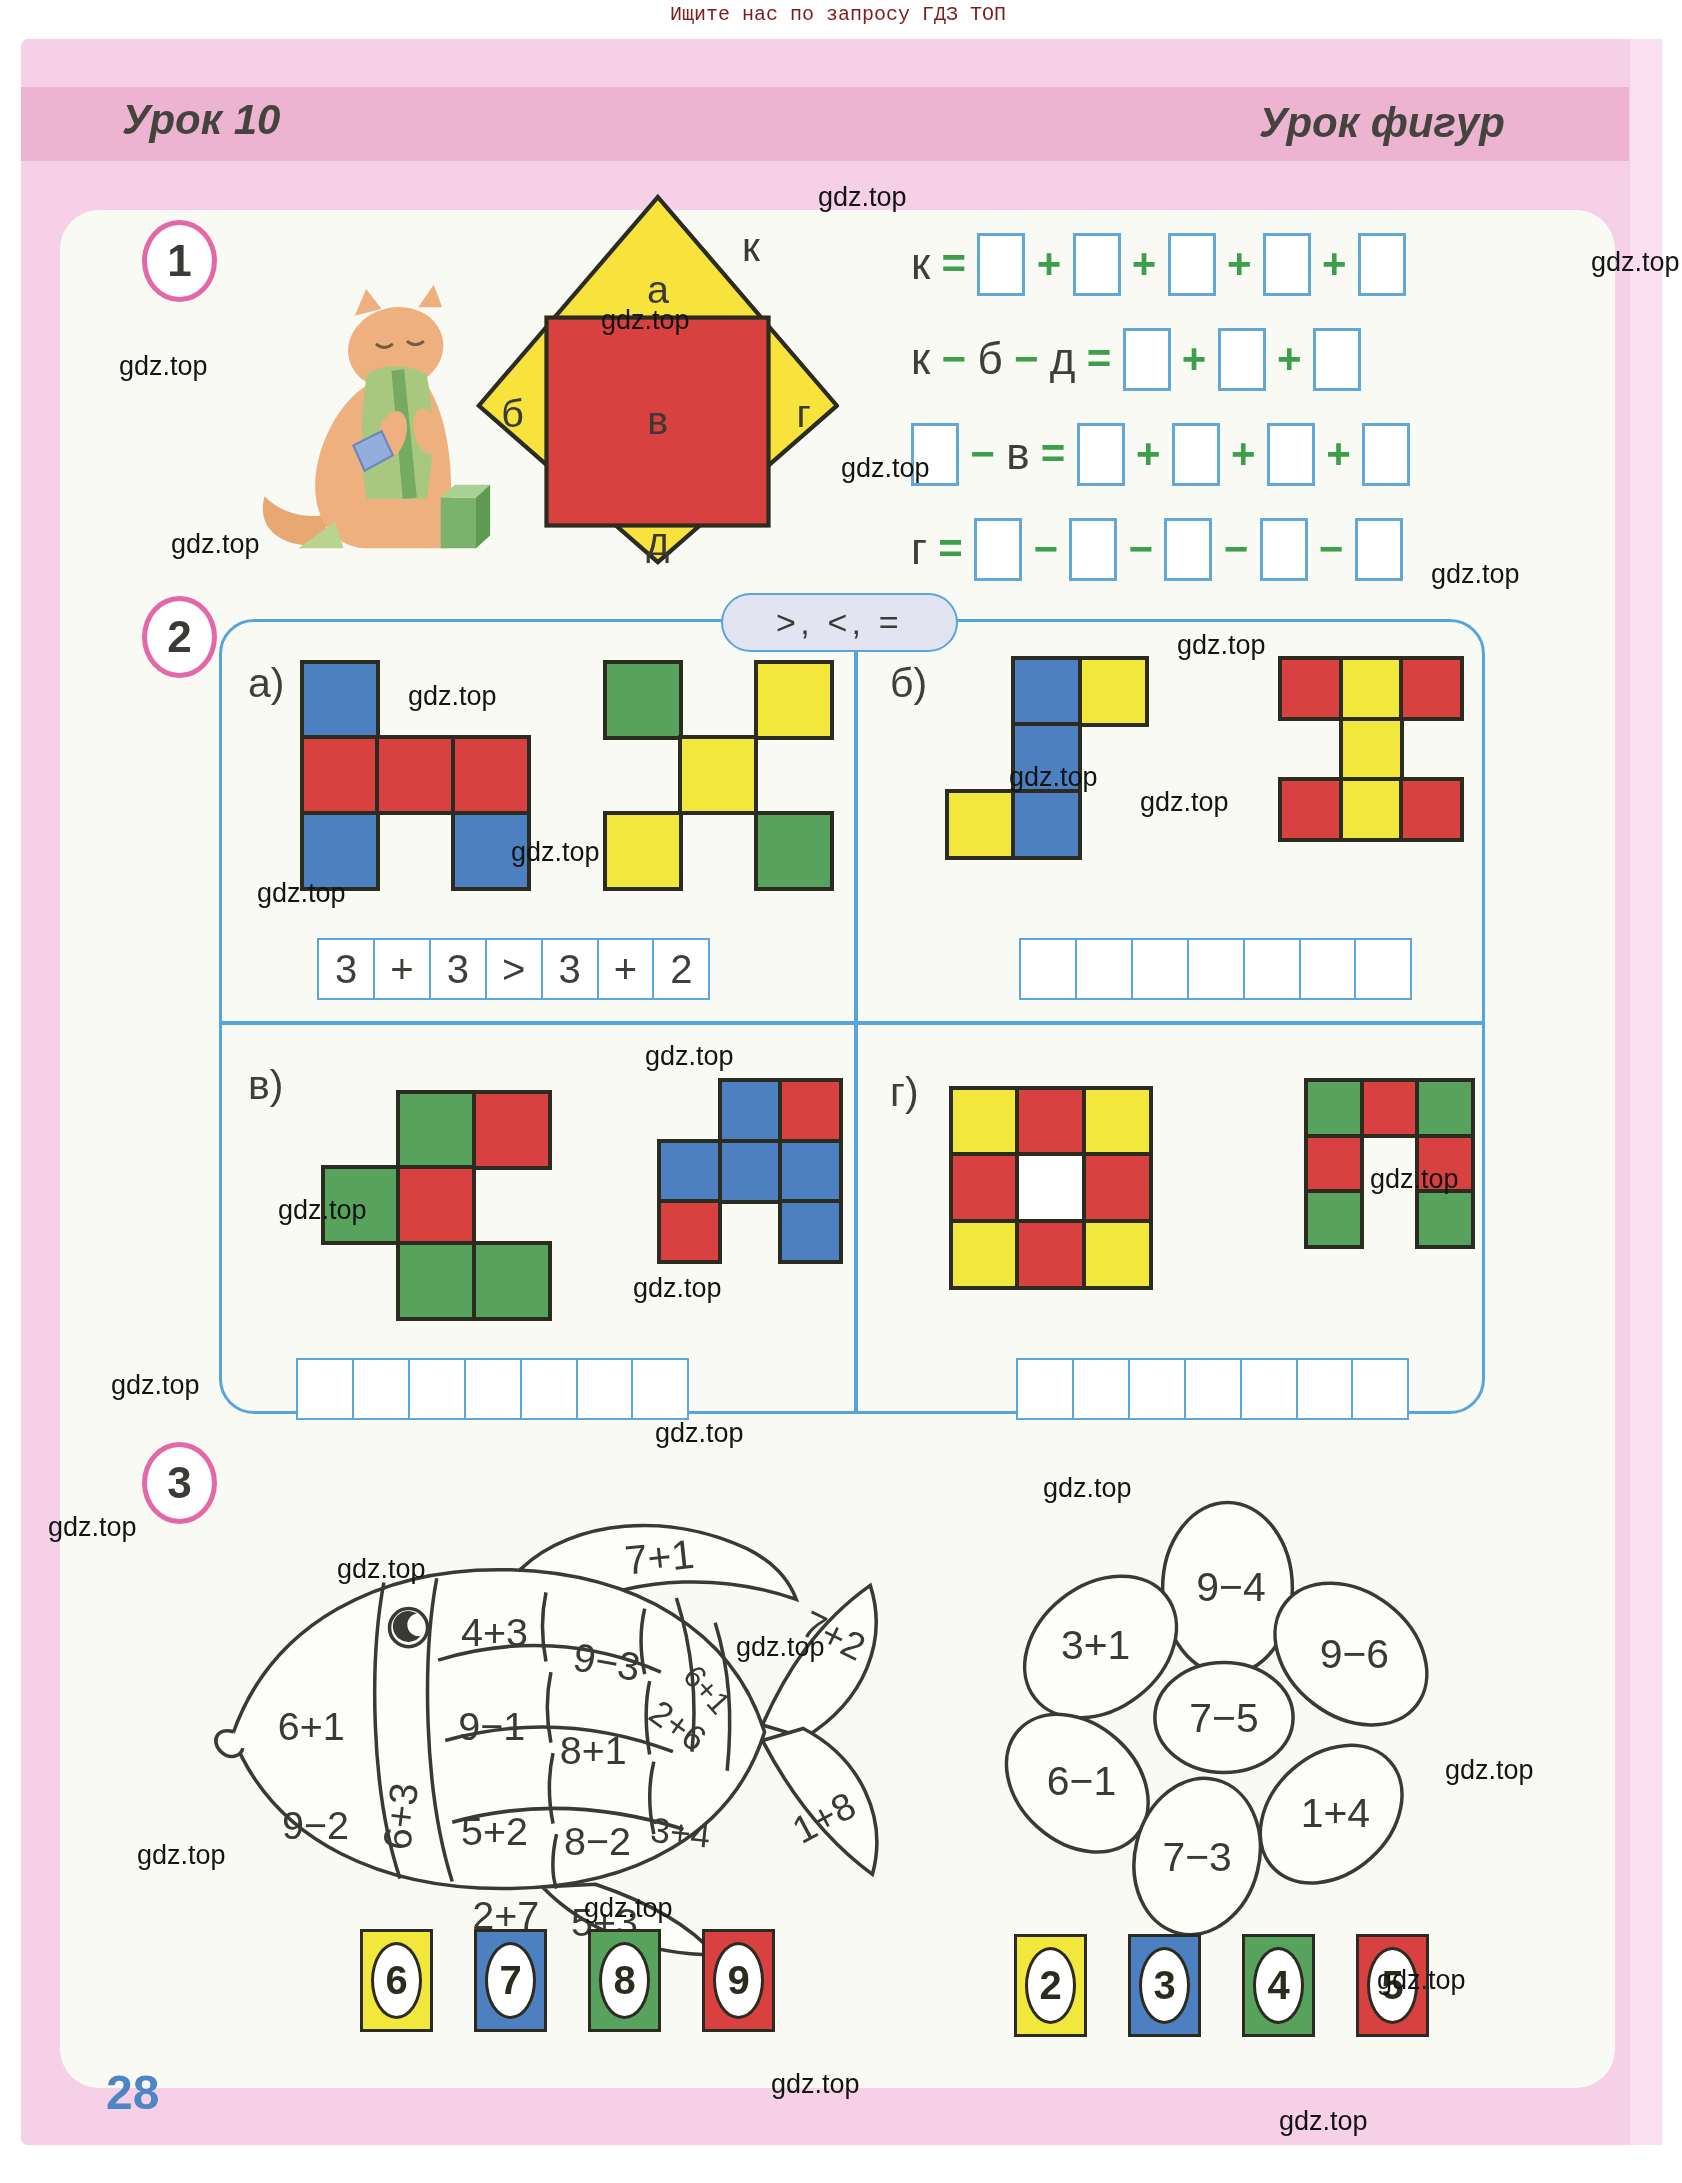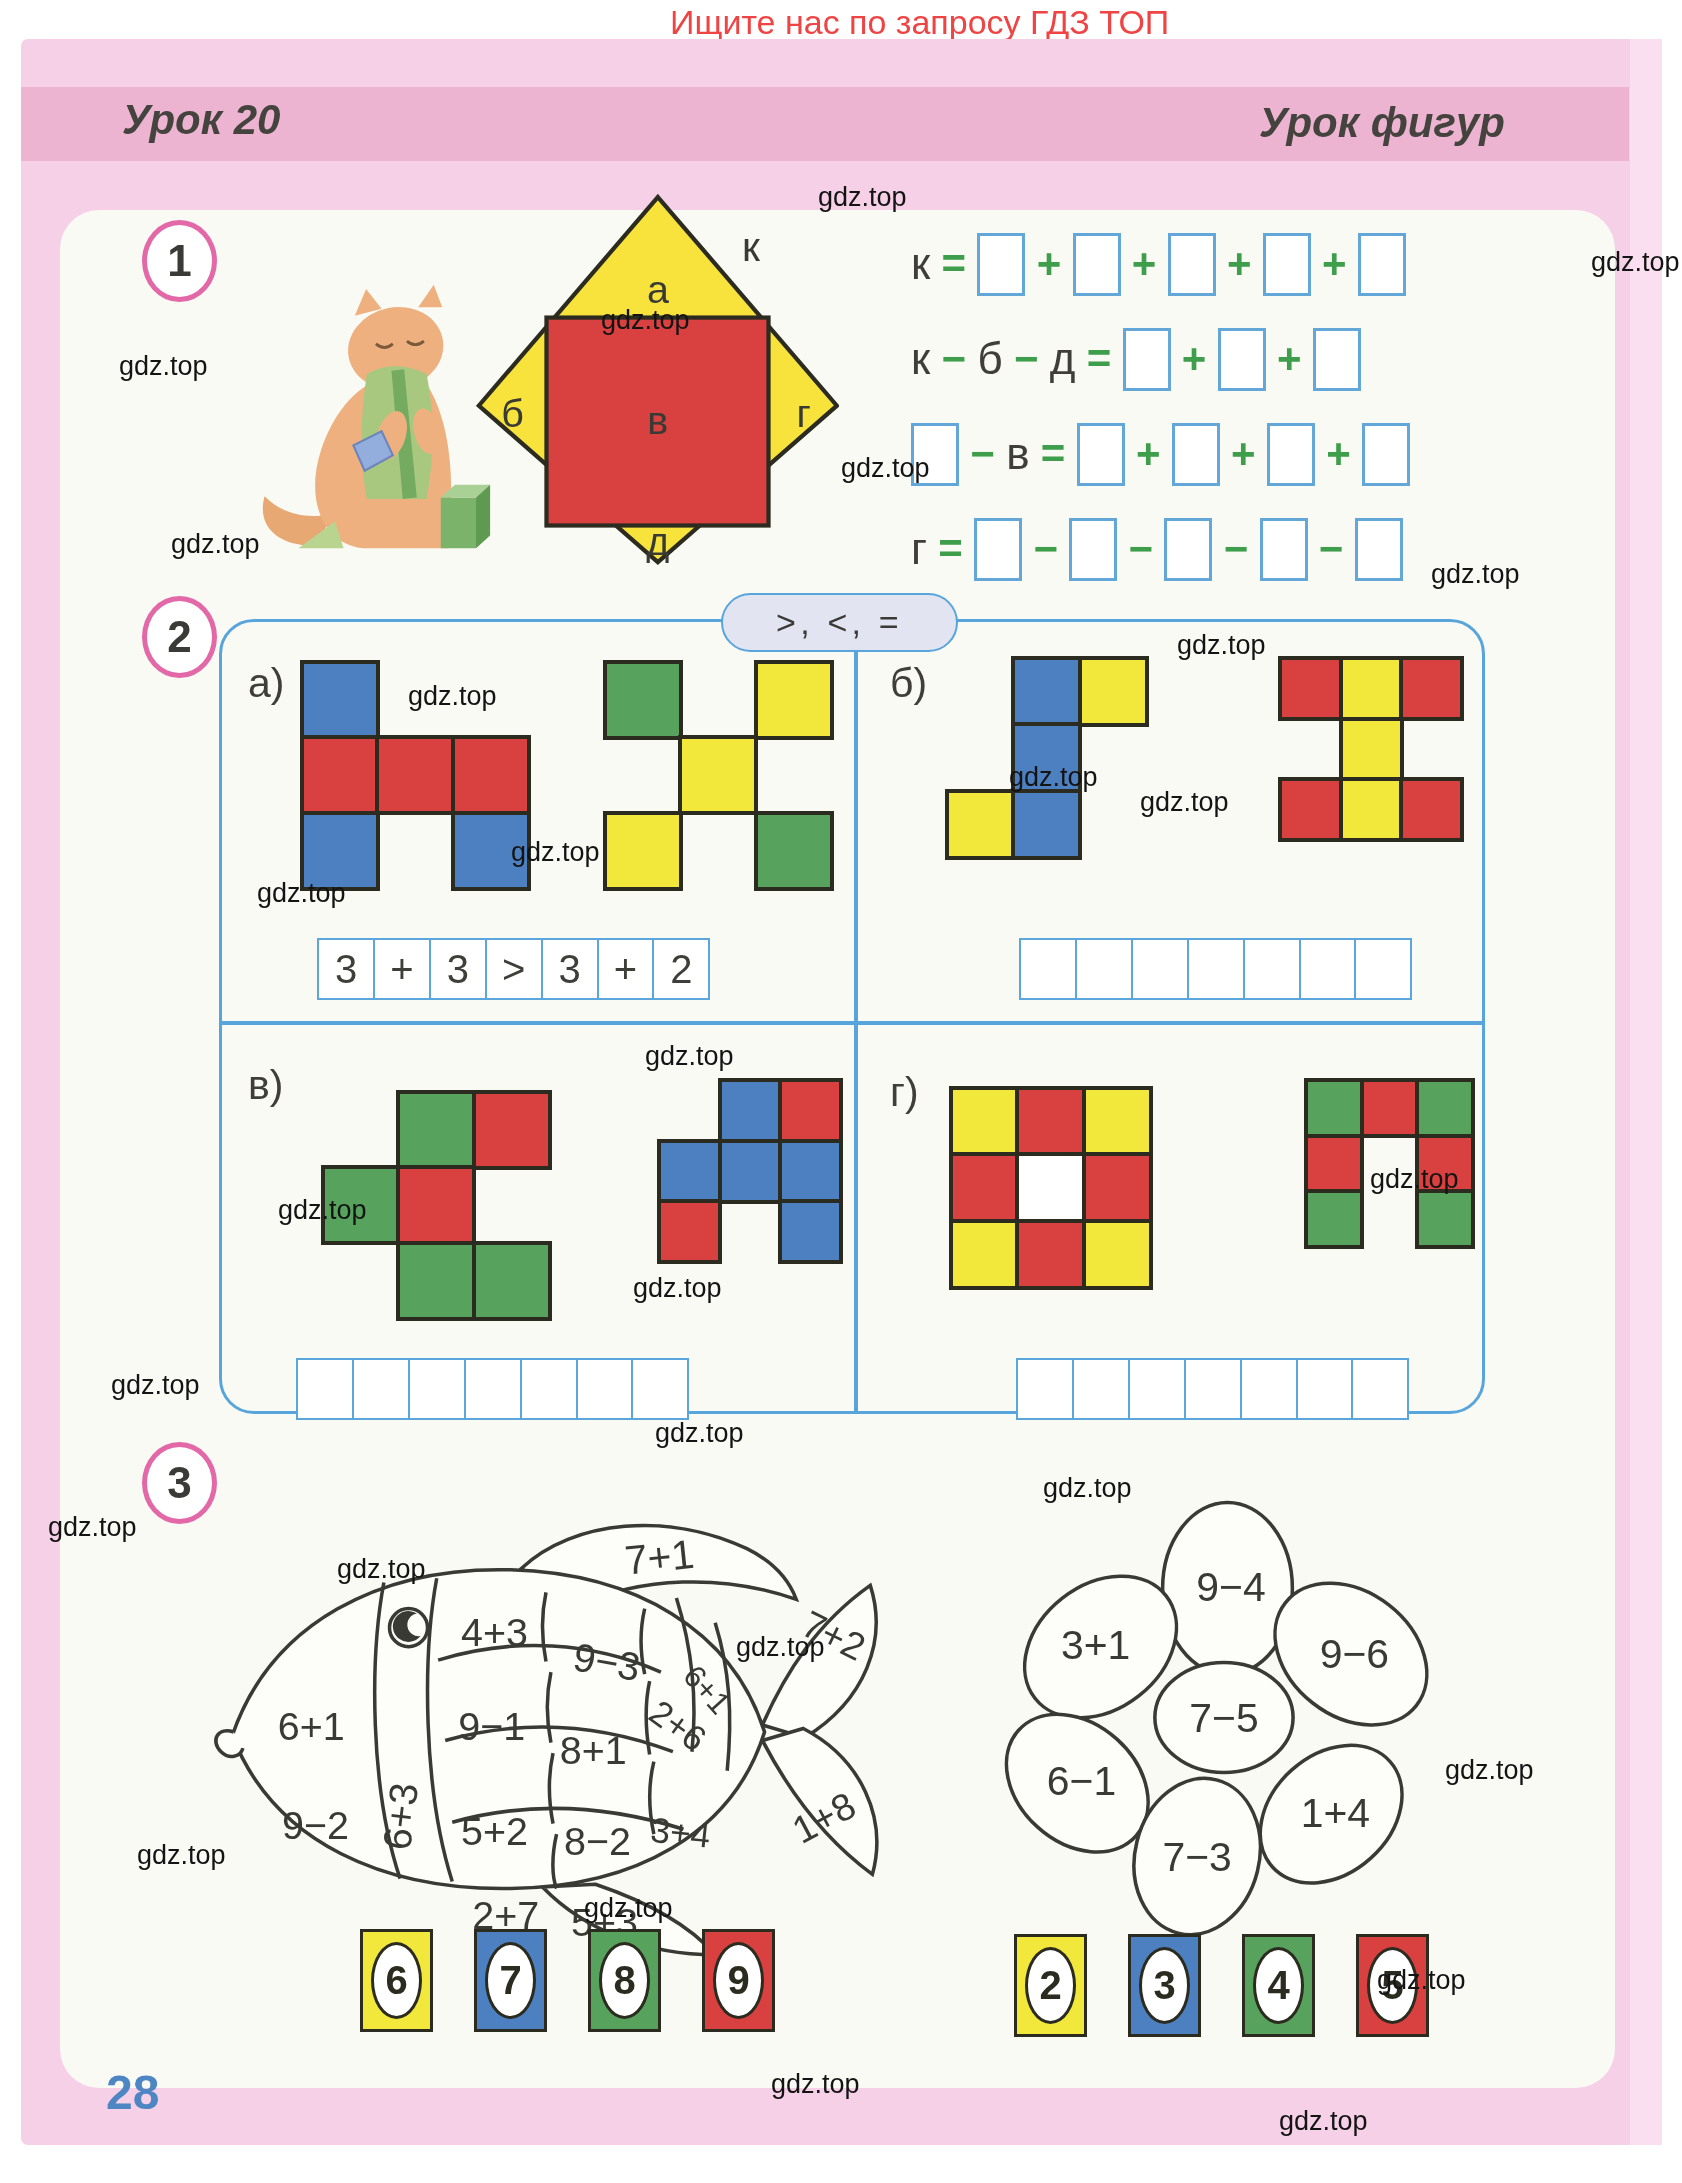--- a/index.html
+++ b/index.html
@@ -1,20 +1,20 @@
 <!DOCTYPE html>
 <html style="font-size:11.3px"><head>
 <meta charset="utf-8">
 <style>
   html,body{margin:0;padding:0;background:#ffffff;}
   #page{position:relative;width:1682px;height:2183px;background:#ffffff;overflow:hidden;
         font-family:"Liberation Sans", sans-serif;color:#3f3e39;}
   .abs{position:absolute;}
   
-  .banner{position:absolute;left:670px;top:2.8px;font-size:34px;color:#ef4444;}
+  .banner{position:absolute;left:670px;top:2.8px;font-size:20px;color:#7f1d1d;font-family:Liberation Mono, monospace;}
   
   .pink-page{position:absolute;left:21px;top:39px;width:1640px;height:2106px;background:#f5d0e6;border-radius:7px;}
   .page-edge{position:absolute;left:1630px;top:39px;width:32px;height:2106px;background:#f9dff0;}
   .band{position:absolute;left:21px;top:87px;width:1608px;height:74px;background:#edb4d2;}
   .lesson{position:absolute;left:122px;top:96px;font-size:42px;font-weight:bold;font-style:italic;color:#45433e;}
   .sheet-title{position:absolute;left:1259px;top:99px;font-size:42px;font-weight:bold;font-style:italic;color:#45433e;}
   .card{position:absolute;left:60px;top:210px;width:1555px;height:1878px;background:#fafaf5;border-radius:39px;}
   
   .tcirc{position:absolute;width:65px;height:72px;border:5px solid #e368a8;border-radius:50%;
          background:#fff;display:flex;align-items:center;justify-content:center;
@@ -56,21 +56,21 @@
 </head>
 <body>
 
 <div id="page">
 
   <div class="banner">Ищите нас по запросу ГДЗ ТОП</div>
 
   <div class="pink-page"></div>
   <div class="page-edge"></div>
   <div class="band"></div>
-  <div class="lesson">Урок 20</div>
+  <div class="lesson">Урок 10</div>
   <div class="sheet-title">Урок фигур</div>
 
   <div class="card"></div>
 
   <div class="tcirc" style="left:142px;top:220px;">
     <span>1</span>
   </div>
 
   <svg class="abs" style="left:215px;top:265px;" width="367" height="303" viewBox="0 0 520 430">
     <path d="M150,398 C88,402 58,370 70,328 C95,354 130,360 162,354 Z" fill="#e8a873"></path>

